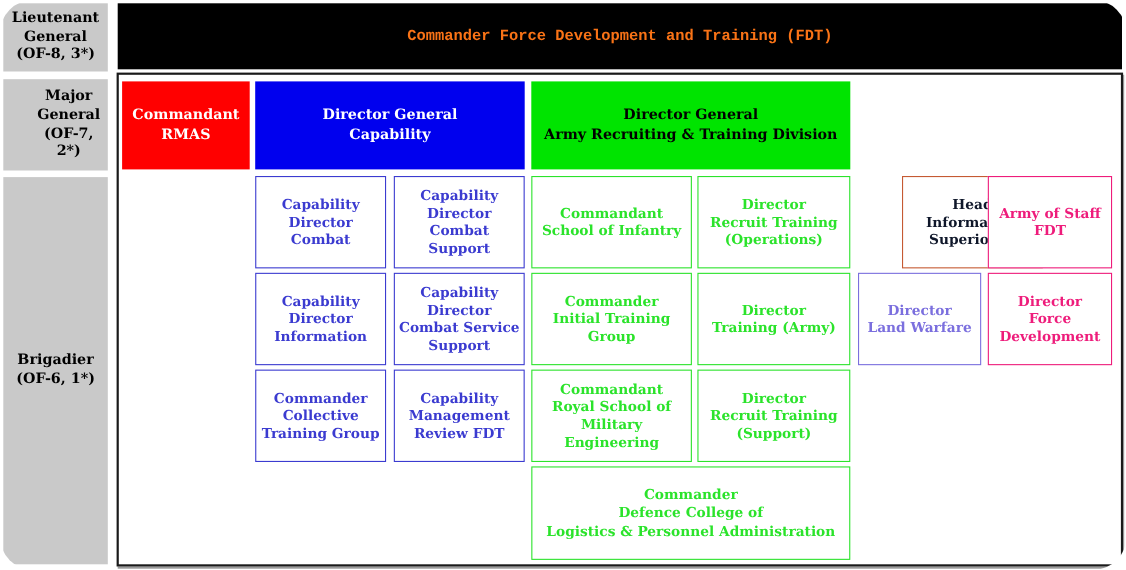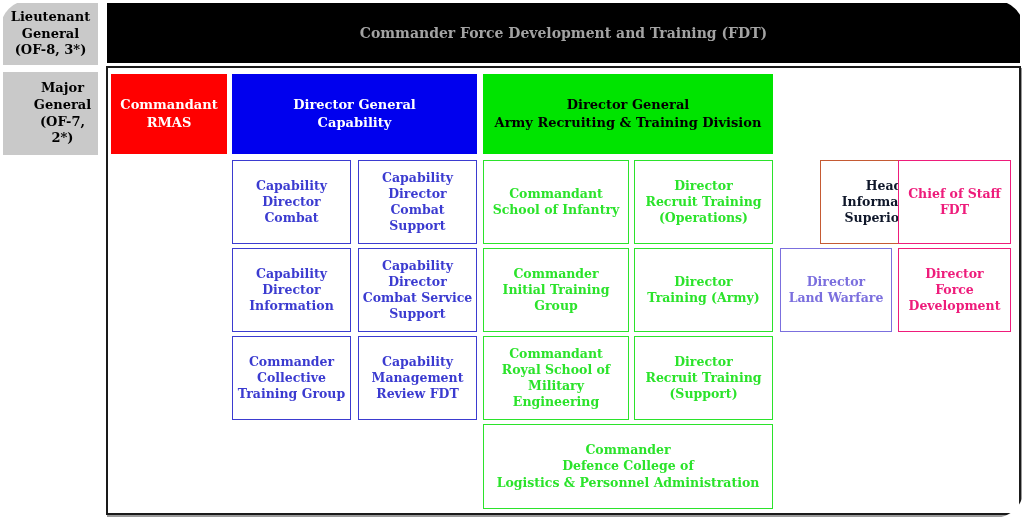--- a/index.html
+++ b/index.html
@@ -61,22 +61,24 @@
 <body>
 
 <div class="screen">
 
   <div class="rank" style="top: 3px; height: 62px; background-color: rgb(201, 201, 201); color: rgb(0, 0, 0);">Lieutenant
 General
 (OF-8, 3*)</div>
   <div class="rank" style="top: 72px; height: 83px; background-color: rgb(201, 201, 201); color: rgb(0, 0, 0); padding-left: 24px;">Major
 General
 (OF-7, 2*)</div>
+  <div class="rank" style="top: 161px; height: 352px; background-color: rgb(201, 201, 201); color: rgb(0, 0, 0);">Brigadier
+(OF-6, 1*)</div>
 
-  <div class="titlebar" style="background-color: rgb(0, 0, 0); color: #a3a3a3;">
+  <div class="titlebar" style="background-color: rgb(0, 0, 0); color: #f97316; font-family: Liberation Mono, monospace;">
     <span>Commander Force Development and Training (FDT)</span>
   </div>
 
   <div class="panel" style="border-color: rgb(26, 26, 26);"></div>
 
   <div class="fbox" style="left: 111px; top: 74px; width: 116px; height: 80px; background-color: rgb(255, 0, 0); color: rgb(255, 255, 255);">Commandant
 RMAS</div>
   <div class="fbox" style="left: 232px; top: 74px; width: 245px; height: 80px; background-color: rgb(0, 0, 238); color: rgb(255, 255, 255);">Director General
 Capability</div>
   <div class="fbox" style="left: 483px; top: 74px; width: 290px; height: 80px; background-color: rgb(0, 228, 0); color: rgb(0, 0, 0);">Director General
@@ -122,19 +124,19 @@
 (Support)</div>
   <div class="obox" style="left: 483px; top: 424px; width: 290px; height: 85px; border-color: rgb(43, 227, 43); color: rgb(43, 227, 43);">Commander
 Defence College of
 Logistics &amp; Personnel Administration</div>
 
   <div class="obox" style="left: 820px; top: 160px; width: 128px; height: 84px; border-color: rgb(197, 90, 51); color: #0f172a;">Head
 Information
 Superiority</div>
   <div class="obox" style="left: 780px; top: 248px; width: 112px; height: 84px; border-color: rgb(123, 111, 222); color: rgb(123, 111, 222);">Director
 Land Warfare</div>
-  <div class="obox" style="left: 898px; top: 160px; width: 113px; height: 84px; border-color: rgb(238, 28, 123); color: rgb(238, 28, 123);">Chief of Staff
+  <div class="obox" style="left: 898px; top: 160px; width: 113px; height: 84px; border-color: rgb(238, 28, 123); color: rgb(238, 28, 123);">Army of Staff
 FDT</div>
   <div class="obox" style="left: 898px; top: 248px; width: 113px; height: 84px; border-color: rgb(238, 28, 123); color: rgb(238, 28, 123);">Director
 Force
 Development</div>
 
 </div>
 
 </body></html>

